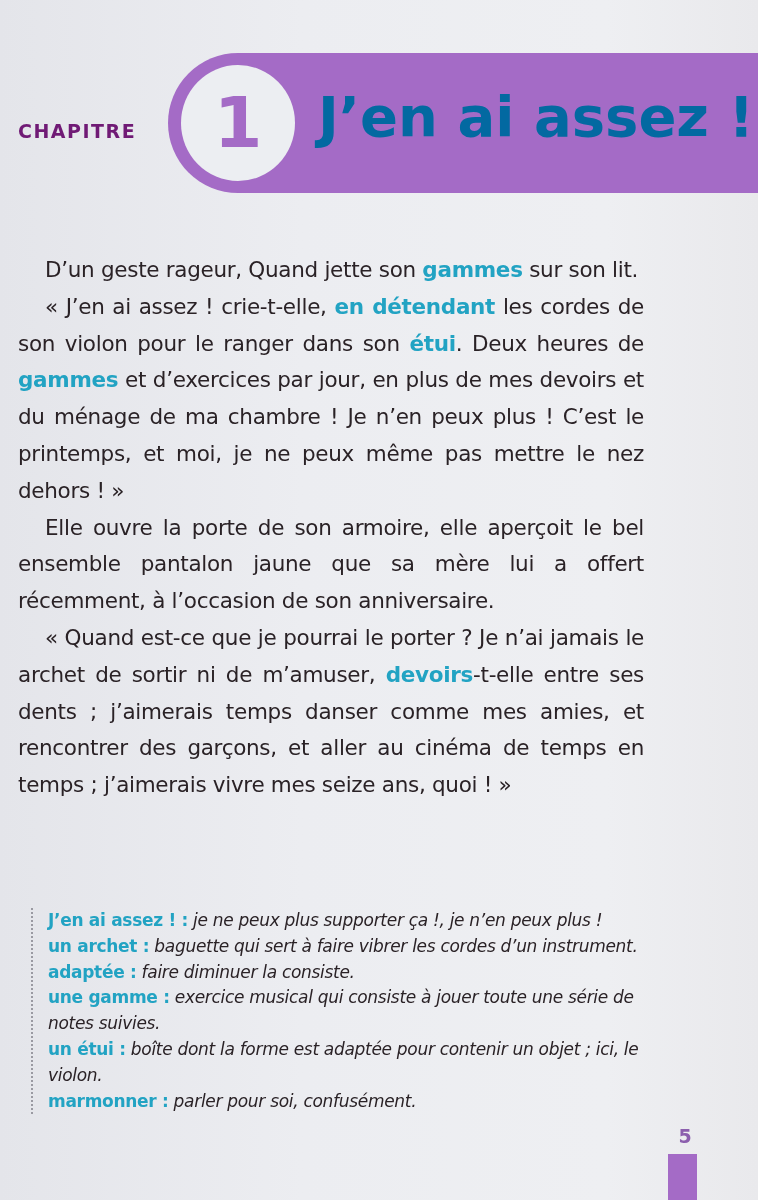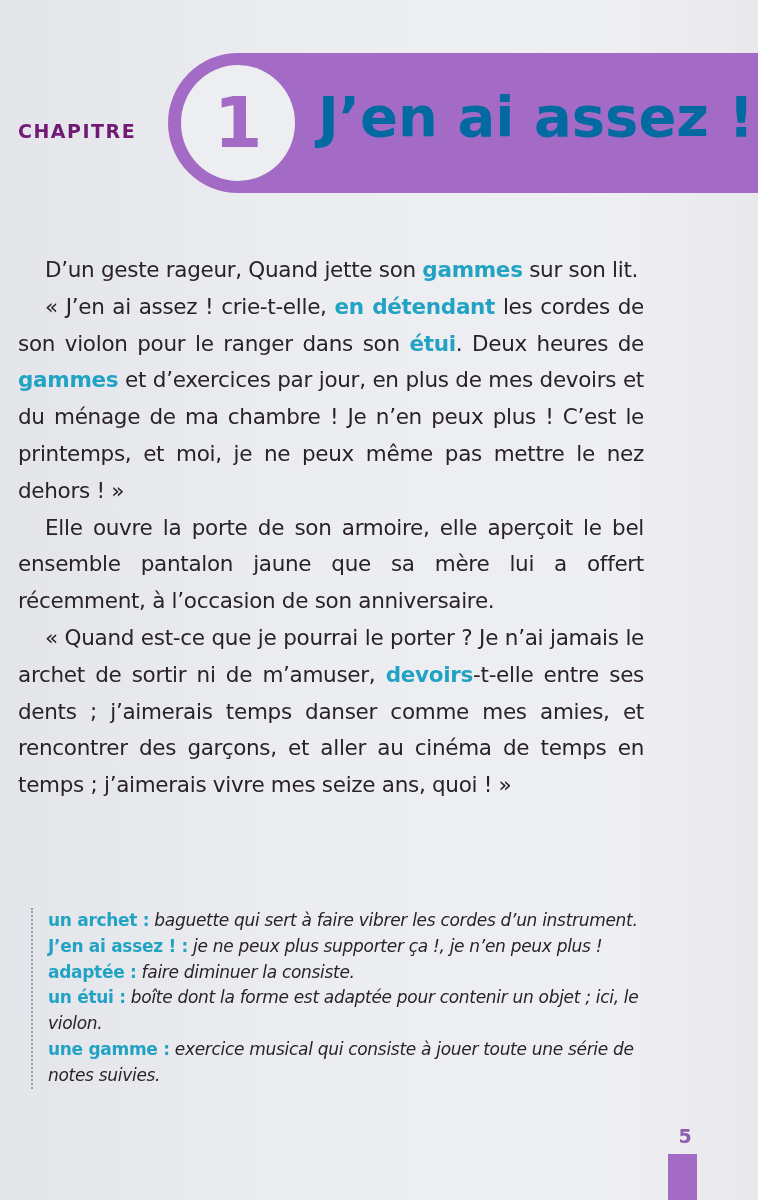--- a/index.html
+++ b/index.html
@@ -66,21 +66,22 @@
 <div class="title">J’en ai assez !</div>
 
 <div class="body-text">
   <p><span>D’un geste rageur, Quand jette son </span><span class="hl">gammes</span><span> sur son lit.</span></p>
   <p><span>« J’en ai assez ! crie-t-elle, </span><span class="hl">en détendant</span><span> les cordes de son violon pour le ranger dans son </span><span class="hl">étui</span><span>. Deux heures de </span><span class="hl">gammes</span><span> et d’exercices par jour, en plus de mes devoirs et du ménage de ma chambre ! Je n’en peux plus ! C’est le printemps, et moi, je ne peux même pas mettre le nez dehors ! »</span></p>
   <p><span>Elle ouvre la porte de son armoire, elle aperçoit le bel ensemble pantalon jaune que sa mère lui a offert récemment, à l’occasion de son anniversaire.</span></p>
   <p><span>« Quand est-ce que je pourrai le porter ? Je n’ai jamais le archet de sortir ni de m’amuser, </span><span class="hl">devoirs</span><span>-t-elle entre ses dents ; j’aimerais temps danser comme mes amies, et rencontrer des garçons, et aller au cinéma de temps en temps ; j’aimerais vivre mes seize ans, quoi ! »</span></p>
 </div>
 
 <div class="glossary">
+  <div class="entry"><span class="term">J’en ai assez ! :</span><span class="def"> je ne peux plus supporter ça !, je n’en peux plus !</span></div>
   <div class="entry"><span class="term">un archet :</span><span class="def"> baguette qui sert à faire vibrer les cordes d’un instrument.</span></div>
-  <div class="entry"><span class="term">J’en ai assez ! :</span><span class="def"> je ne peux plus supporter ça !, je n’en peux plus !</span></div>
   <div class="entry"><span class="term">adaptée :</span><span class="def"> faire diminuer la consiste.</span></div>
+  <div class="entry"><span class="term">une gamme :</span><span class="def"> exercice musical qui consiste à jouer toute une série de notes suivies.</span></div>
   <div class="entry"><span class="term">un étui :</span><span class="def"> boîte dont la forme est adaptée pour contenir un objet ; ici, le violon.</span></div>
-  <div class="entry"><span class="term">une gamme :</span><span class="def"> exercice musical qui consiste à jouer toute une série de notes suivies.</span></div>
+  <div class="entry"><span class="term">marmonner :</span><span class="def"> parler pour soi, confusément.</span></div>
 </div>
 
 <div class="page-num">5</div>
 <div class="page-tab"></div>
 
 </body></html>

